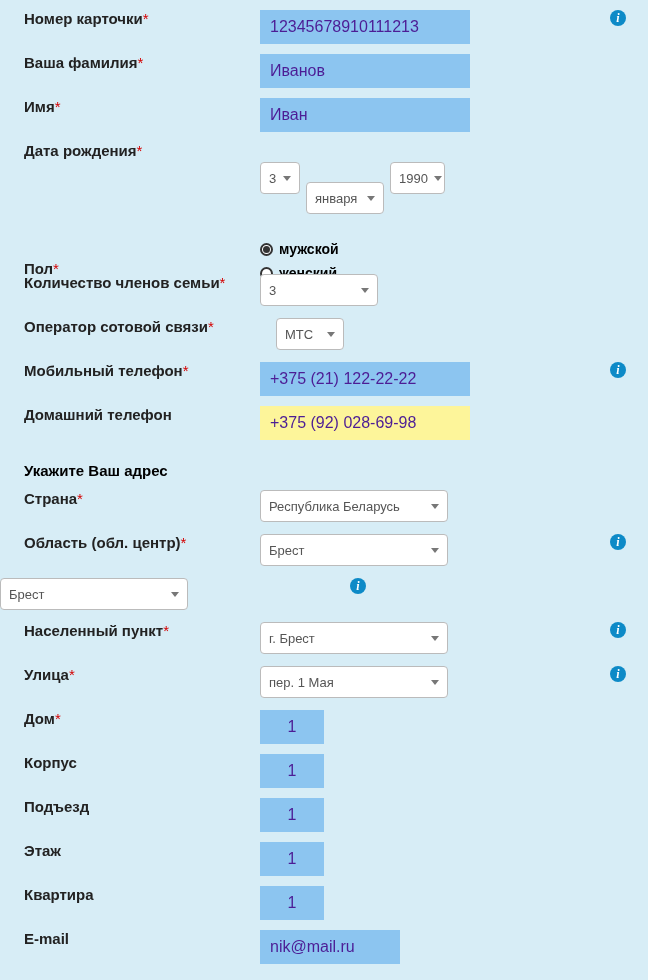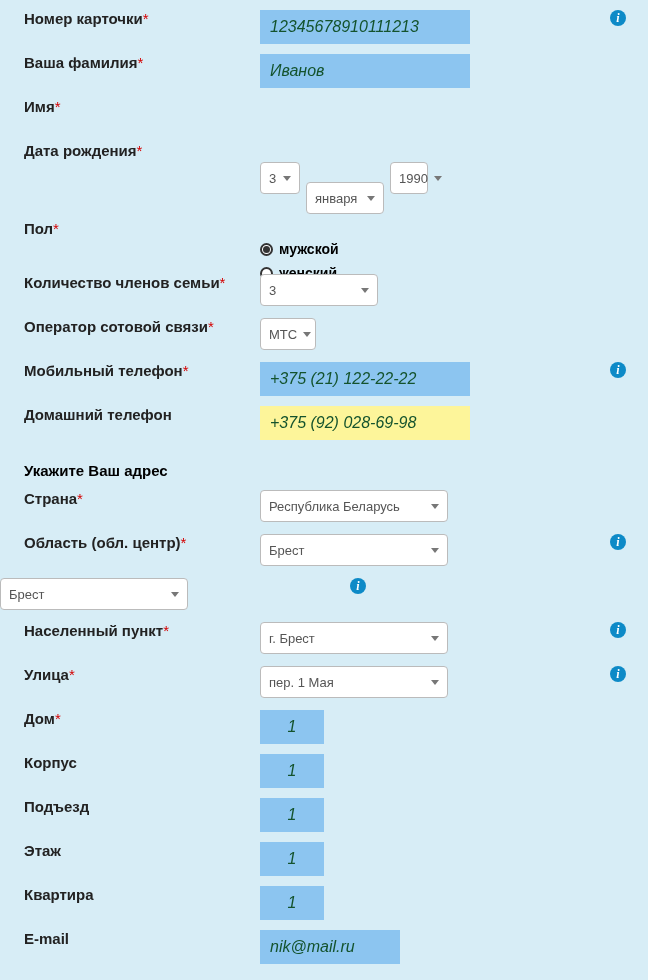--- a/index.html
+++ b/index.html
@@ -36,24 +36,23 @@
       display: flex;
       justify-content: center;
       align-items: center;
     }
     .text-input {
       background: #8cc5f0;
       border: none;
       height: 34px;
       padding: 0 10px;
       font-size: 16px;
-      color: #14532d;
+      color: #4c1d95;
       width: 210px;
       font-family: Arial, sans-serif;
-      font-style: italic;
     }
     .text-input.small { width: 64px; text-align: center; }
     .text-input.yellow { background: #fdf59a; }
     .select-box {
       background: #fff;
       border: 1px solid #bbb;
       border-radius: 4px;
       height: 32px;
       padding: 0 8px;
       font-size: 13px;
@@ -66,23 +65,23 @@
     .select-box .arrow {
       width: 0; height: 0;
       border-left: 4px solid transparent;
       border-right: 4px solid transparent;
       border-top: 5px solid #777;
       margin-left: 6px;
     }
     .select-box.wide { width: 188px; }
     .select-box.day { width: 40px; }
     .select-box.month { width: 78px; margin-top: 40px; }
-    .select-box.year { width: 38px; }
+    .select-box.year { width: 55px; }
     .select-box.members { width: 118px; }
-    .select-box.op { width: 56px; }
+    .select-box.op { width: 68px; margin-left: 16px; }
     .radio-group { display: flex; flex-direction: column; gap: 8px; padding-top:4px;margin-top:23px; }
     .radio-line { display: flex; align-items: center; gap: 6px; font-weight: bold; }
     .radio-dot {
       width: 13px; height: 13px;
       border: 2px solid #333;
       border-radius: 50%;
       display: inline-flex;
       align-items: center;
       justify-content: center;
       background: #fff;
@@ -102,21 +101,21 @@
       font-size: 12px;
       display: inline-flex;
       align-items: center;
       justify-content: center;
       font-family: Georgia, serif;
       font-style: italic;
       cursor: pointer;
     }
     .section-title { font-weight: bold; padding-left: 24px; min-height: 40px; display:flex; align-items:center; font-size:15px;}
     .gender-row { height: 52px; align-items: flex-start; padding-top: 0px;}
-    .gender-row .label-col { padding-top: 6px; }
+    .gender-row .label-col { padding-top: 6px; margin-top: 40px; }
   </style>
 </head>
 <body>
 
 <div class="form">
 
   <div class="row">
     <div class="label-col">
       <span>Номер карточки</span><span class="req">*</span>
     </div>
@@ -134,20 +133,23 @@
     </div>
     <div class="input-col">
       <input class="text-input" type="text" value="Иванов" style="">
     </div>
     <div class="info-col"></div>
   </div>
 
   <div class="row">
     <div class="label-col">
       <span>Имя</span><span class="req">*</span>
+    </div>
+    <div class="input-col">
+      <input class="text-input" type="text" value="Иван" style="">
     </div>
     <div class="info-col"></div>
   </div>
 
 
   <div class="row">
     <div class="label-col">
       <span>Дата рождения</span><span class="req">*</span>
     </div>
     <div class="input-col">

